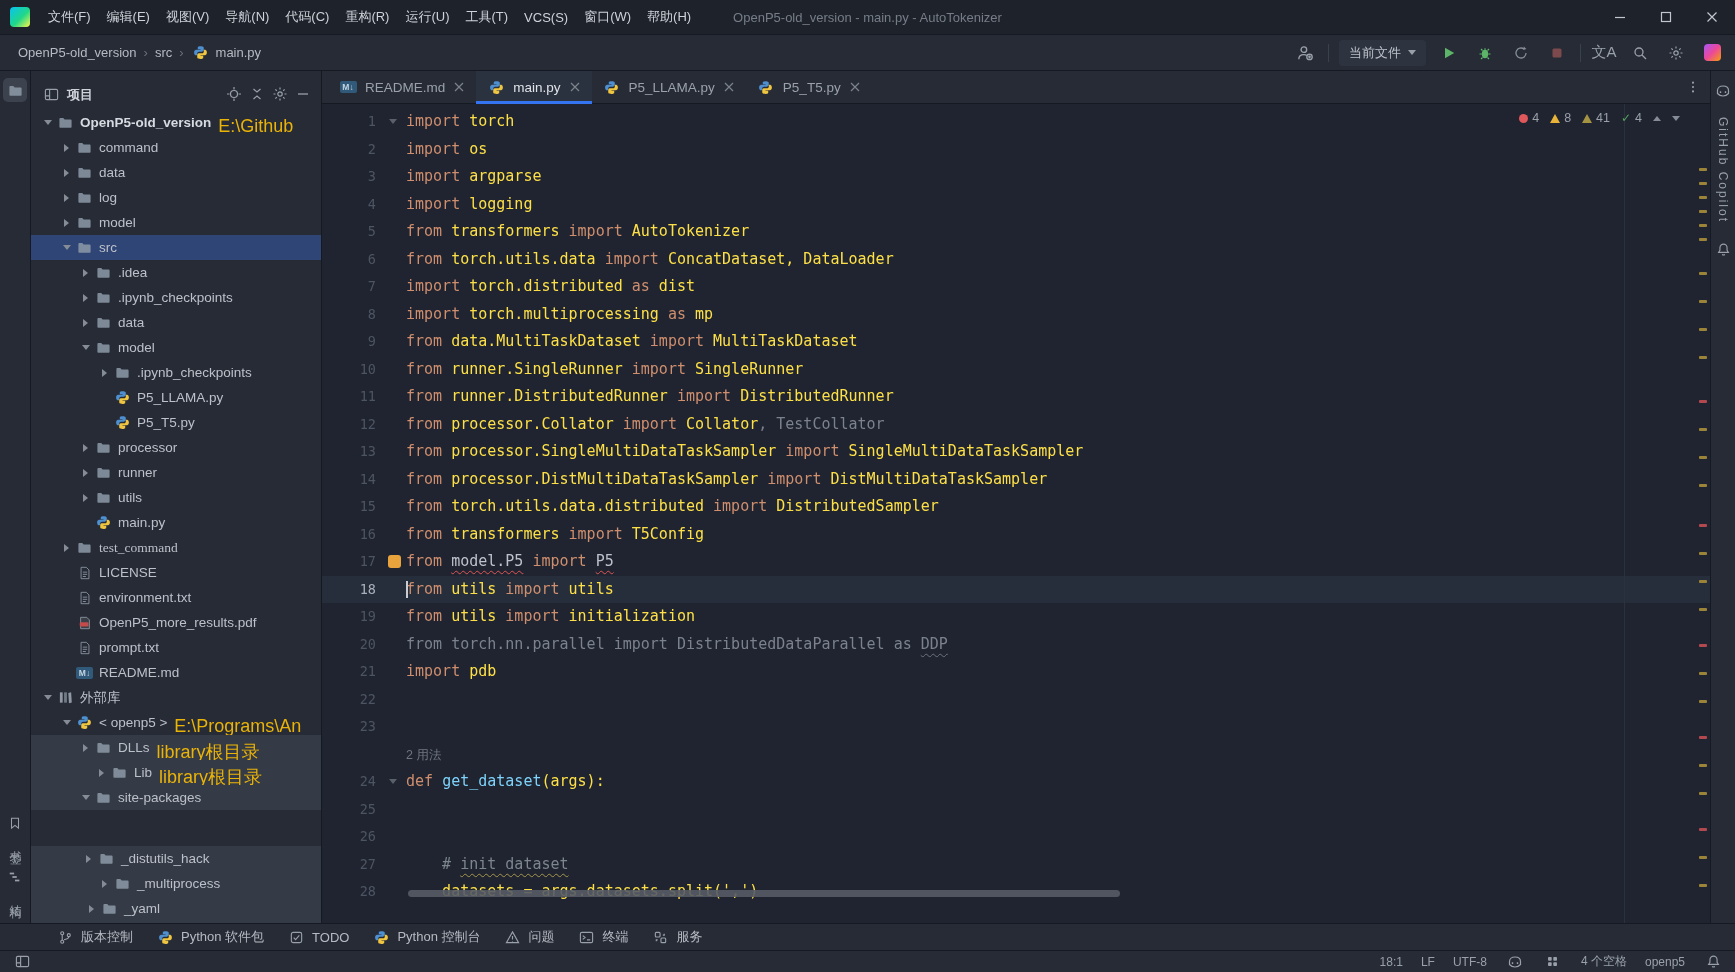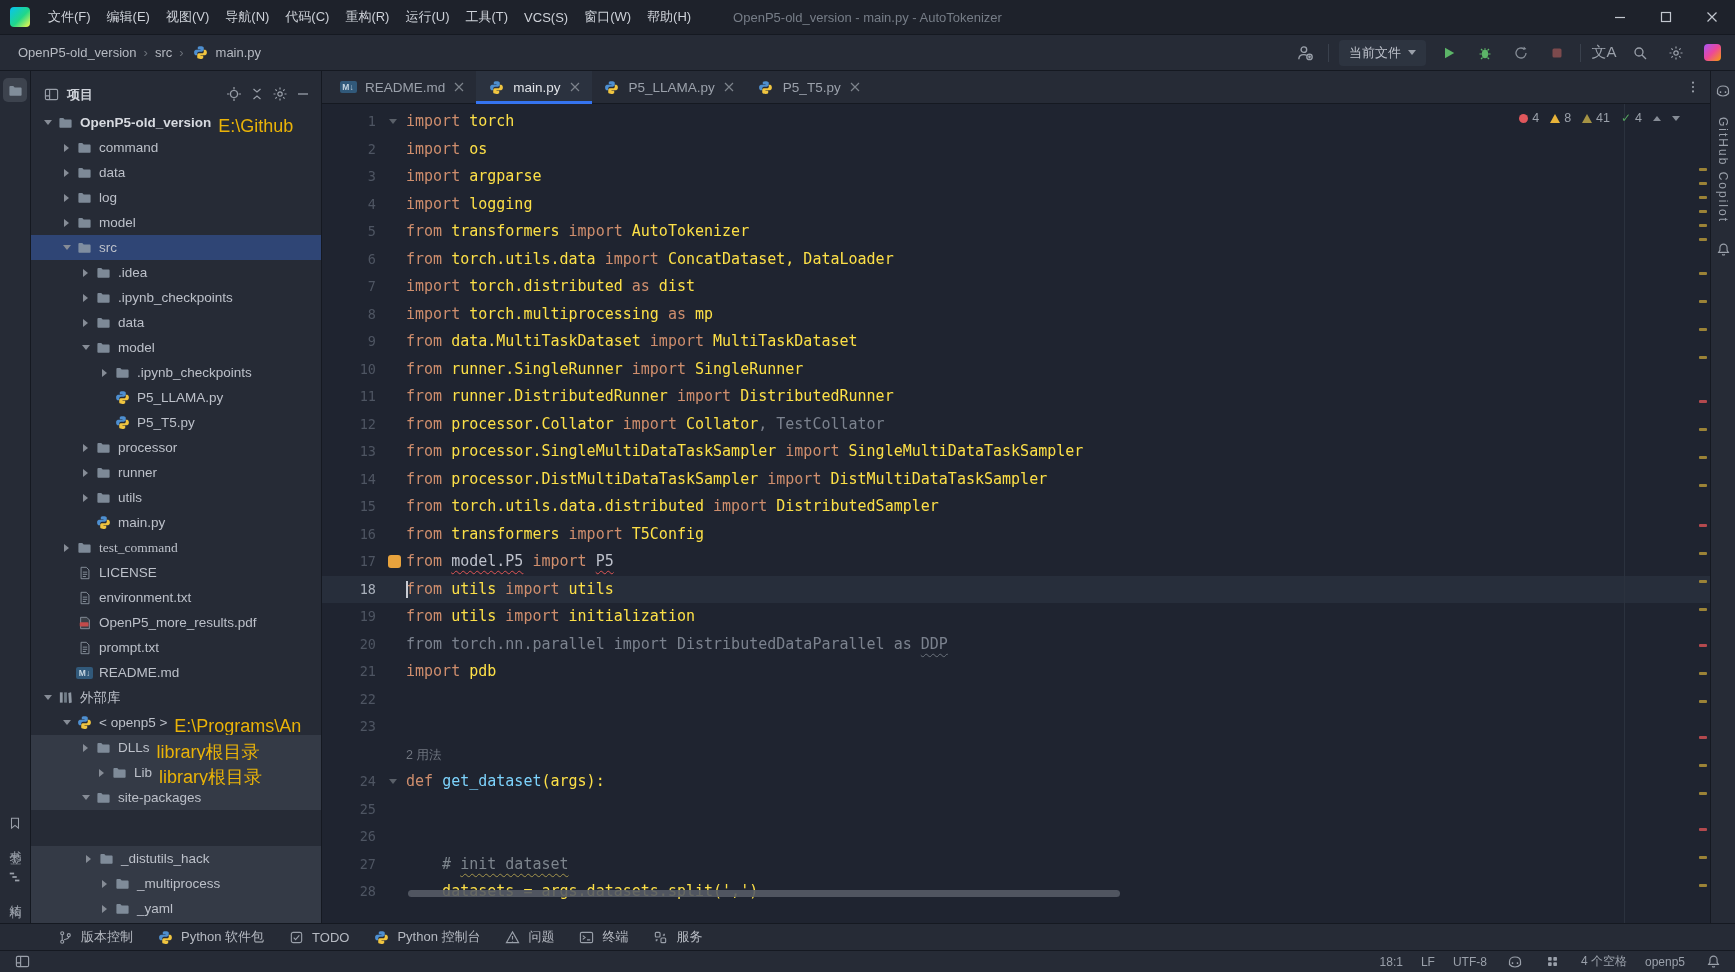--- a/index.html
+++ b/index.html
@@ -613,21 +613,21 @@
           <span class="chev">
             <span class="chev-c"></span>
           </span>
           <span class="ticon">
             <svg width="15" height="15" viewBox="0 0 16 16">
               <path d="M1.5 12.8V4.2c0-.5.4-.9.9-.9h3.2l1.5 1.6h6.5c.5 0 .9.4.9.9v7c0 .5-.4.9-.9.9H2.4c-.5 0-.9-.4-.9-.9z" fill="#8d9aa8" opacity=".85"></path>
             </svg>
           </span>
           <span class="lbl">_multiprocess</span>
         </div>
-        <div class="row libbg" style="padding-left: 65px; text-align: center;">
+        <div class="row libbg" style="padding-left: 52px; text-align: center;">
           <span class="chev">
             <span class="chev-c"></span>
           </span>
           <span class="ticon">
             <svg width="15" height="15" viewBox="0 0 16 16">
               <path d="M1.5 12.8V4.2c0-.5.4-.9.9-.9h3.2l1.5 1.6h6.5c.5 0 .9.4.9.9v7c0 .5-.4.9-.9.9H2.4c-.5 0-.9-.4-.9-.9z" fill="#8d9aa8" opacity=".85"></path>
             </svg>
           </span>
           <span class="lbl">_yaml</span>
         </div>

